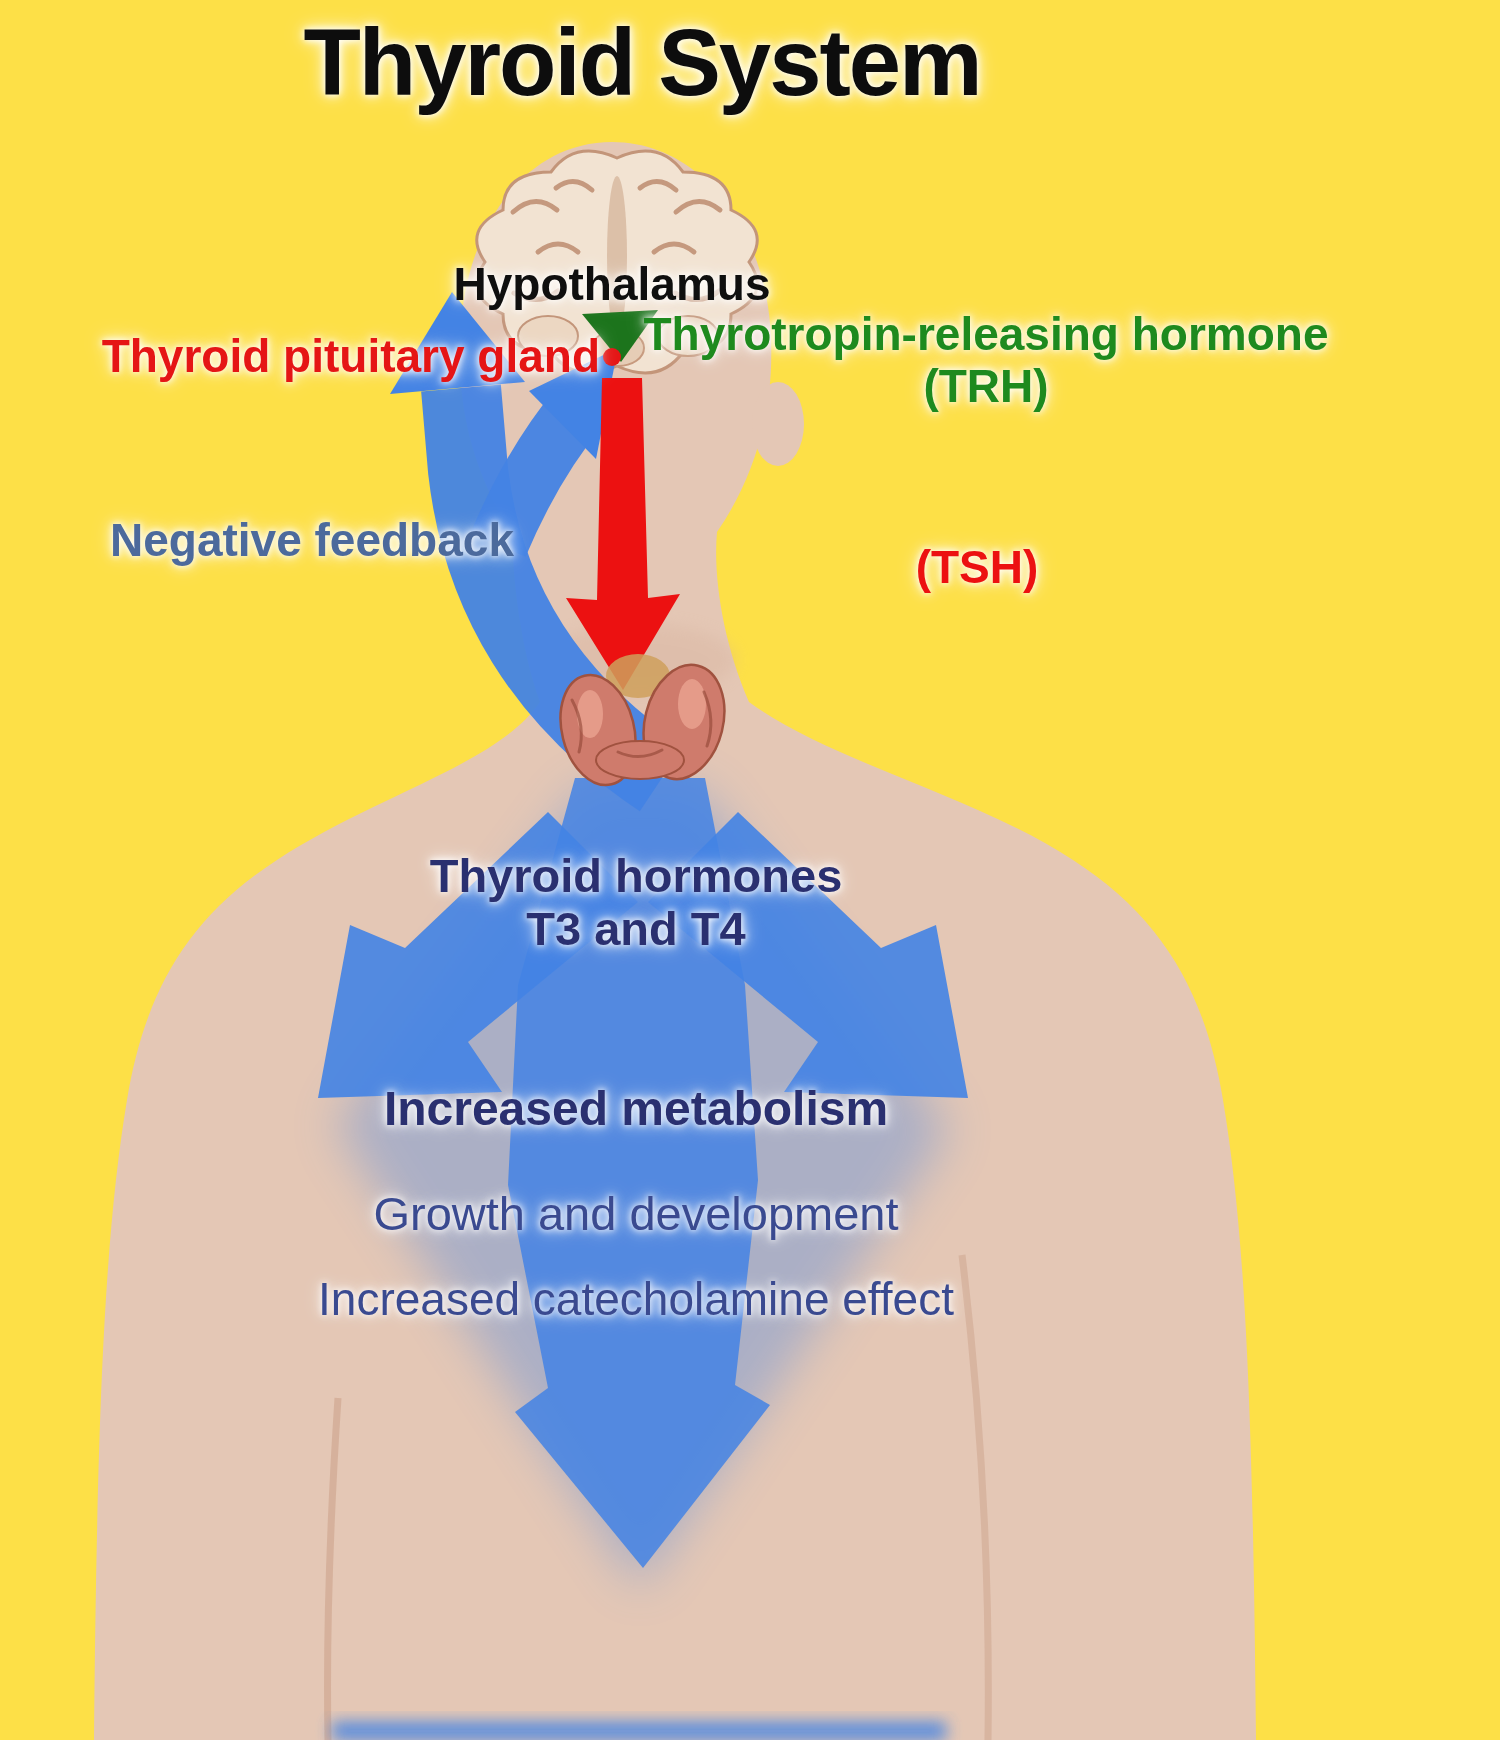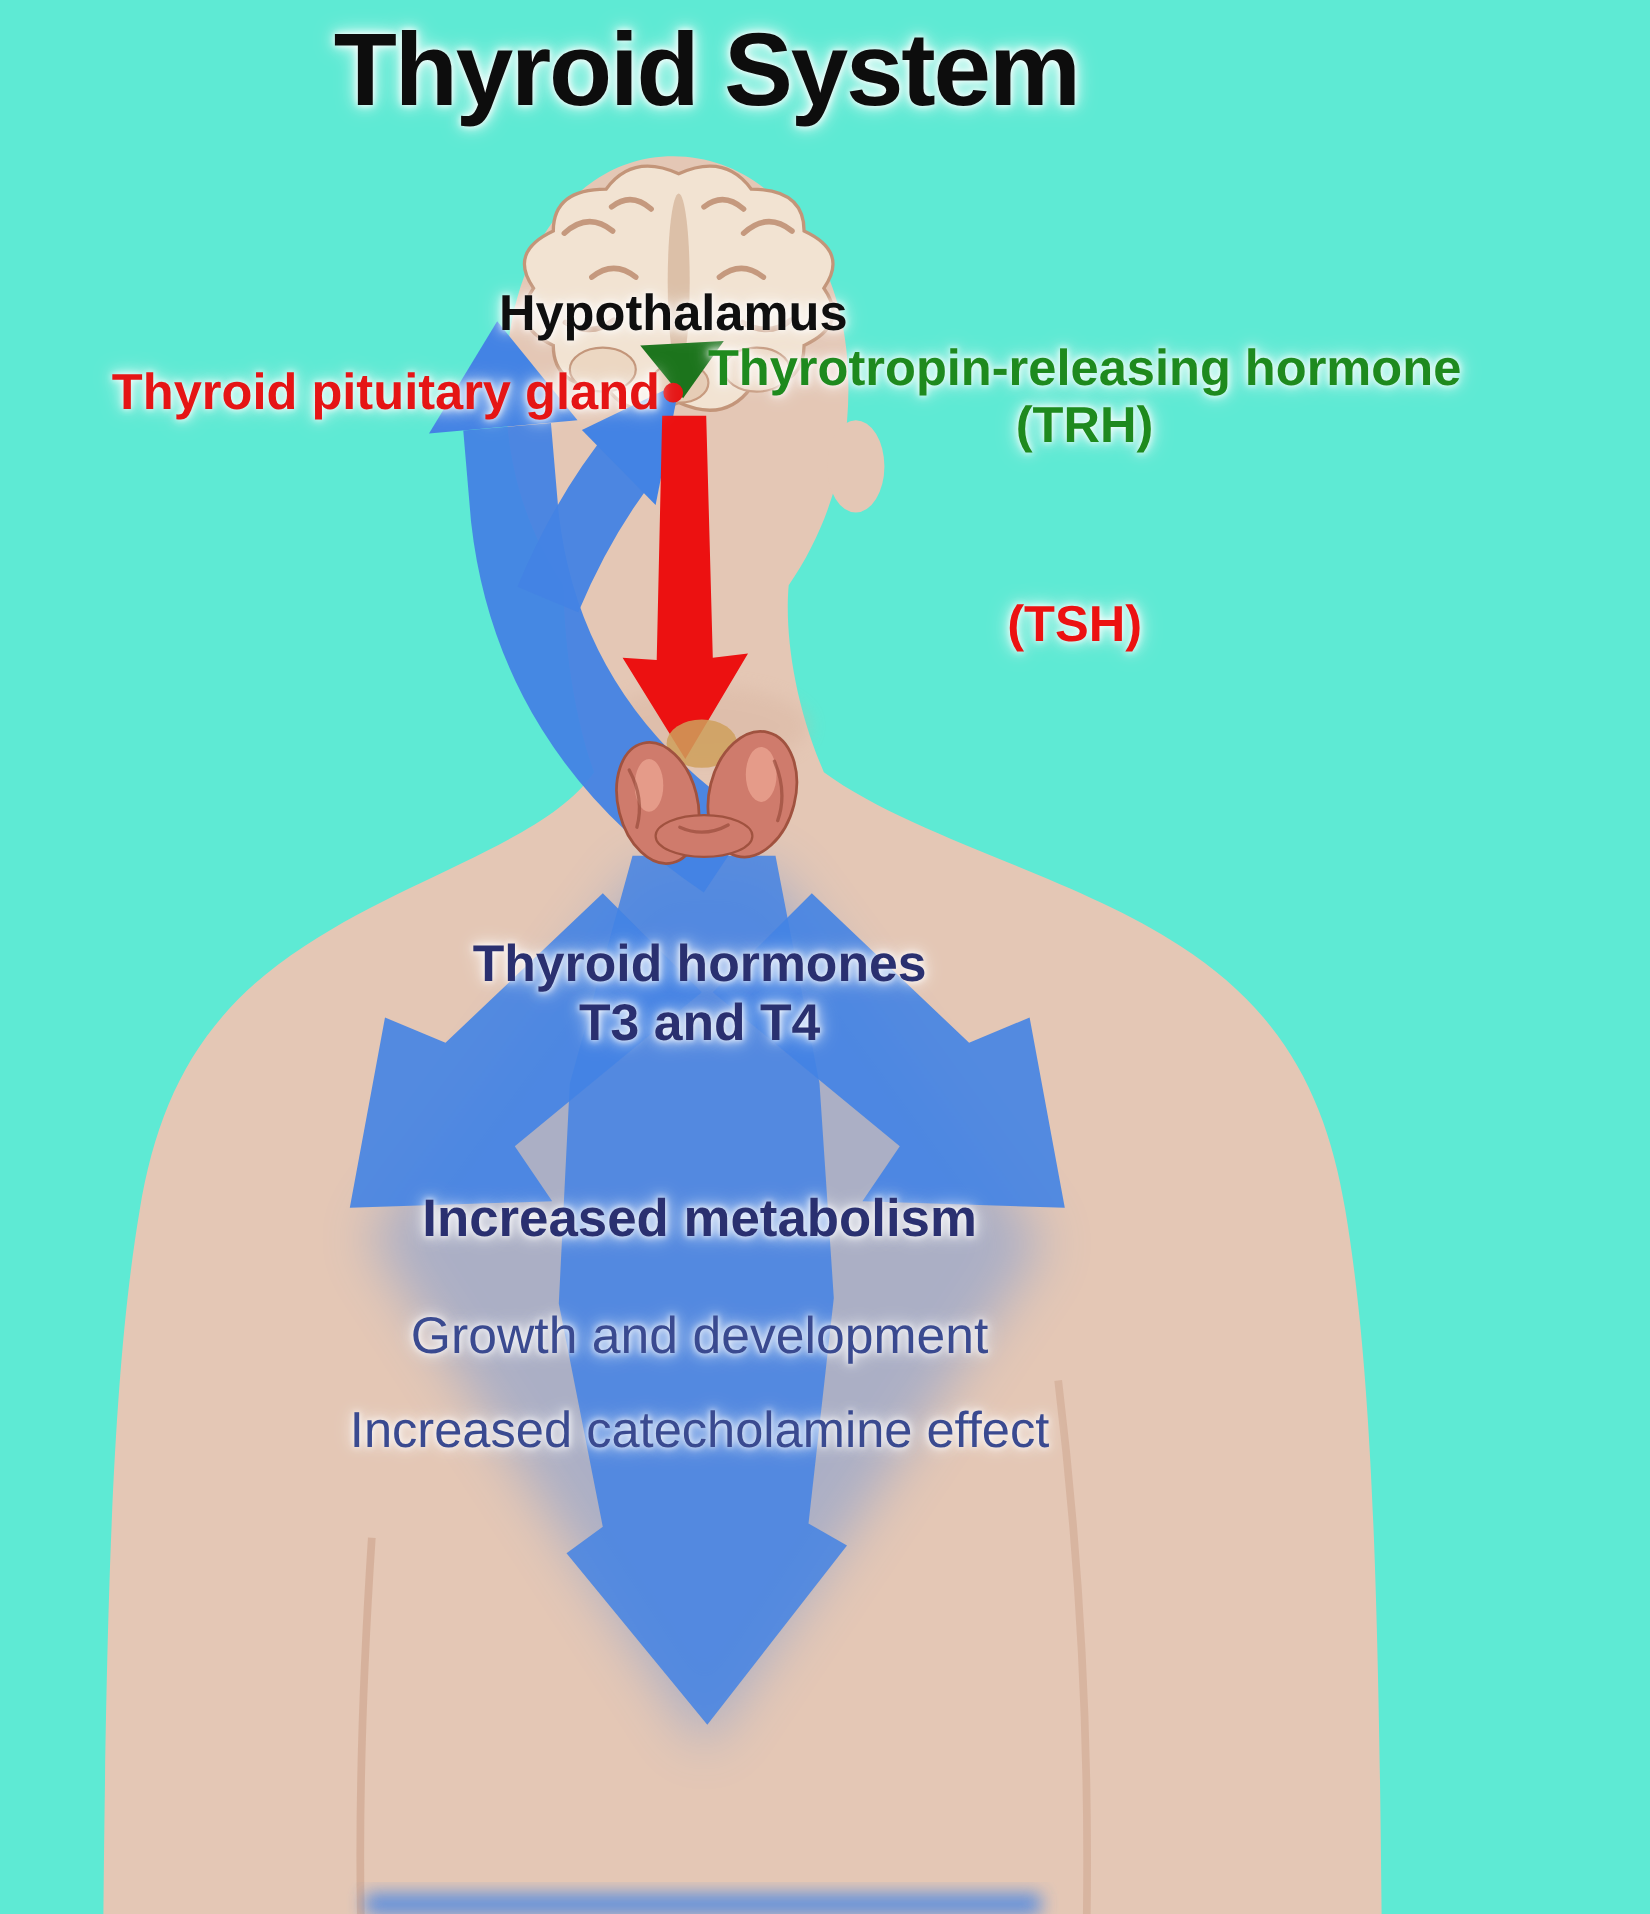--- a/index.html
+++ b/index.html
@@ -1,17 +1,17 @@
 <!DOCTYPE html>
 <html><head>
 <meta charset="utf-8">
 <style>
   html,body{margin:0;padding:0;background:#fff;}
   .stage{
-    position:relative;width:1500px;height:1740px;background:#5eead4;overflow:hidden;
+    position:relative;width:1500px;height:1740px;background:#fde047;overflow:hidden;
     font-family:"Liberation Sans", sans-serif;
   }
   .stage svg{position:absolute;left:0;top:0;}
   .lbl{
     position:absolute;font-weight:700;white-space:nowrap;font-size:46px;line-height:1.05;
     text-shadow:0 0 6px rgba(255,255,255,.95),0 0 12px rgba(255,255,255,.85),0 0 20px rgba(255,255,255,.7);
   }
   .title{left:642px;top:14px;font-size:94px;letter-spacing:-2px;color:#0d0d0d;transform:translateX(-50%);}
   .hypothalamus{left:612px;top:260px;color:#0f0f0f;transform:translateX(-50%);}
   .pituitary{left:600px;top:332px;color:#e51515;transform:translateX(-100%);}
@@ -103,18 +103,19 @@
     <polygon points="582,314 658,310 621,362" fill="#1c741c"></polygon>
     <circle cx="612" cy="357" r="9" fill="#e51515"></circle>
   </svg>
 
   <div class="lbl title">Thyroid System</div>
   <div class="lbl hypothalamus">Hypothalamus</div>
   <div class="lbl pituitary">Thyroid pituitary gland</div>
   <div class="lbl trh1">Thyrotropin-releasing hormone</div>
   <div class="lbl trh2">(TRH)</div>
   <div class="lbl tsh2">(TSH)</div>
+  <div class="lbl negfb">Negative feedback</div>
   <div class="lbl th1">Thyroid hormones</div>
   <div class="lbl th2">T3 and T4</div>
   <div class="lbl metab">Increased metabolism</div>
   <div class="lbl growth">Growth and development</div>
   <div class="lbl catechol">Increased catecholamine effect</div>
 </div>
 
 </body></html>

